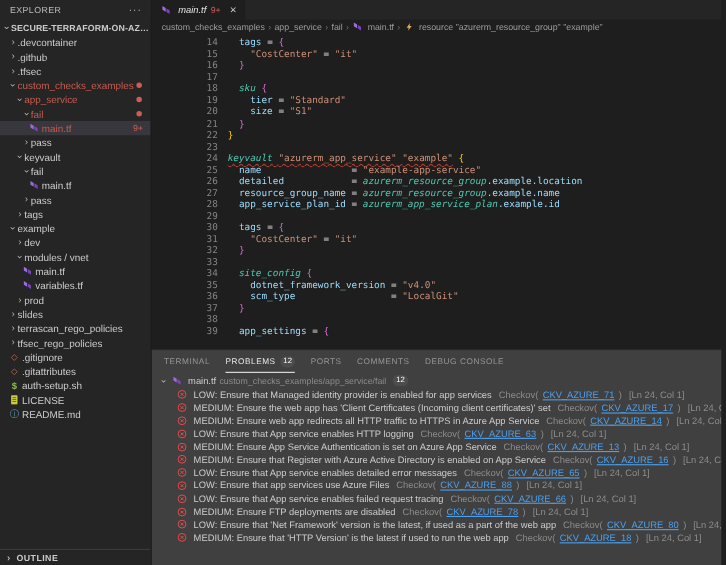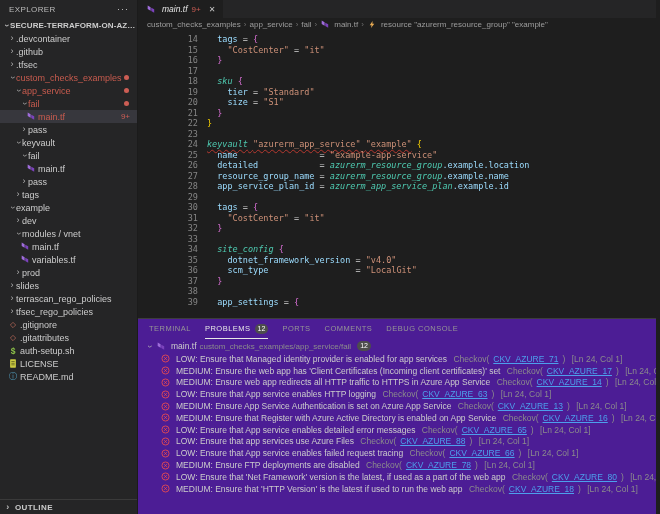--- a/index.html
+++ b/index.html
@@ -41,21 +41,21 @@
   .gutter { width:22px; flex-shrink:0; text-align:right; padding-right:9px; color:#858585; }
   .ctext { white-space:pre; color:#d4d4d4; }
   .ctext .prop { color:#9cdcfe; }
   .ctext .str { color:#ce9178; }
   .ctext .kw { color:#4ec9b0;font-style:italic; }
   .ctext .bg { color:#ffd700; }
   .ctext .bp { color:#da70d6; }
   .ctext .sq { text-decoration-line:underline; text-decoration-style:wavy; text-decoration-color:#b5382f; text-decoration-thickness:1px; text-underline-offset:2px; }
 
   
-  .panel { height:196px; flex-shrink:0; border-top:1px solid #3d3d3d; background:#4c1d95; display:flex; flex-direction:column; overflow:hidden; }
+  .panel { height:196px; flex-shrink:0; border-top:1px solid #3d3d3d; background:#404040; display:flex; flex-direction:column; overflow:hidden; }
   .panel-tabs { height:20px; flex-shrink:0; display:flex; gap:14px; align-items:stretch; padding-left:11px; }
   .ptab { display:flex; align-items:center; gap:4px; font-size:7.5px; letter-spacing:.5px; color:#969696; cursor:pointer; border-bottom:1px solid transparent; }
   .ptab.active { color:#e7e7e7; border-bottom-color:#e7e7e7; }
   .pbadge { background:#4d4d4d; color:#ffffff; font-size:7px; line-height:10px; height:10px; min-width:10px; text-align:center; padding:0 3px; border-radius:6px; letter-spacing:0; }
   .group-row { height:14px; flex-shrink:0; display:flex; align-items:center; gap:3px; padding-left:7px; font-size:8.5px; color:#cccccc; cursor:pointer; }
   .group-path { color:#8c8c8c; font-size:8px; }
   .group-row .pbadge { margin-left:3px; }
   .problems-list { flex:1; overflow:hidden; }
   .problem { height:11.8px; display:flex; align-items:center; gap:4px; padding-left:22px; font-size:8.5px; color:#cccccc; white-space:nowrap; cursor:pointer; }
   .psrc { color:#8c8c8c; }

